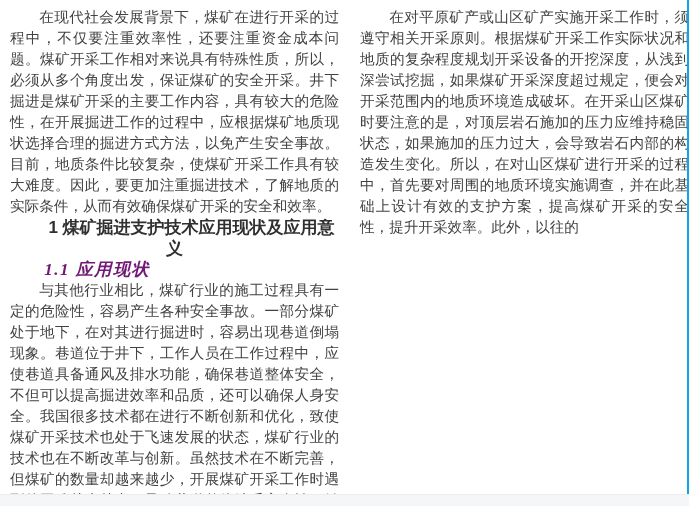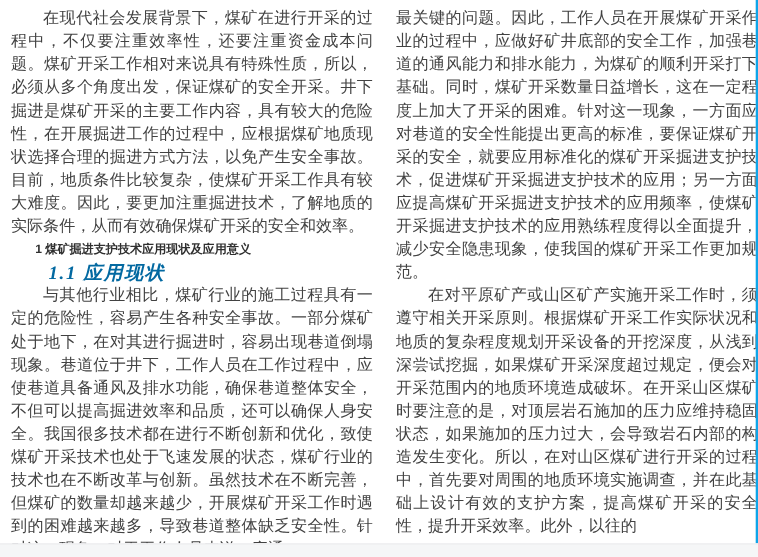--- a/index.html
+++ b/index.html
@@ -39,30 +39,30 @@
     text-align: justify;
   }
   .col p.indent {
     text-indent: 2em;
   }
   .section-heading {
     margin: 0;
     font-weight: bold;
     color: #303030;
     text-indent: 2em;
-    text-align: left;
-    font-size: 11px;
+    text-align: center;
+    font-size: 17px;
   }
   .subsection-heading {
     margin: 0;
     text-indent: 2em;
     text-align: left;
     font-style: italic;
     letter-spacing: 1.5px;
-    color: #0369a1;
+    color: #701a75;
     font-family: "Liberation Serif", serif;
   }
   .bottom-band {
     position: absolute;
     left: 0;
     bottom: 0;
     width: 689px;
     height: 11px;
     background: #f5f6f7;
     border-top: 1px solid #ebecee;
@@ -73,18 +73,17 @@
 
 <div class="page">
   <div class="columns">
     <div class="col">
         <p class="indent">在现代社会发展背景下，煤矿在进行开采的过程中，不仅要注重效率性，还要注重资金成本问题。煤矿开采工作相对来说具有特殊性质，所以，必须从多个角度出发，保证煤矿的安全开采。井下掘进是煤矿开采的主要工作内容，具有较大的危险性，在开展掘进工作的过程中，应根据煤矿地质现状选择合理的掘进方式方法，以免产生安全事故。目前，地质条件比较复杂，使煤矿开采工作具有较大难度。因此，要更加注重掘进技术，了解地质的实际条件，从而有效确保煤矿开采的安全和效率。</p>
         <h2 class="section-heading">1 煤矿掘进支护技术应用现状及应用意义</h2>
         <h3 class="subsection-heading">1.1 应用现状</h3>
         <p class="indent">与其他行业相比，煤矿行业的施工过程具有一定的危险性，容易产生各种安全事故。一部分煤矿处于地下，在对其进行掘进时，容易出现巷道倒塌现象。巷道位于井下，工作人员在工作过程中，应使巷道具备通风及排水功能，确保巷道整体安全，不但可以提高掘进效率和品质，还可以确保人身安全。我国很多技术都在进行不断创新和优化，致使煤矿开采技术也处于飞速发展的状态，煤矿行业的技术也在不断改革与创新。虽然技术在不断完善，但煤矿的数量却越来越少，开展煤矿开采工作时遇到的困难越来越多，导致巷道整体缺乏安全性。针对这一现象，对于工作人员来说，应通</p>
       </div>
     <div class="col">
-        <p class="">最关键的问题。因此，工作人员在开展煤矿开采作业的过程中，应做好矿井底部的安全工作，加强巷道的通风能力和排水能力，为煤矿的顺利开采打下基础。同时，煤矿开采数量日益增长，这在一定程度上加大了开采的困难。针对这一现象，一方面应对巷道的安全性能提出更高的标准，要保证煤矿开采的安全，就要应用标准化的煤矿开采掘进支护技术，促进煤矿开采掘进支护技术的应用；另一方面应提高煤矿开采掘进支护技术的应用频率，使煤矿开采掘进支护技术的应用熟练程度得以全面提升，减少安全隐患现象，使我国的煤矿开采工作更加规范。</p>
         <p class="indent">在对平原矿产或山区矿产实施开采工作时，须遵守相关开采原则。根据煤矿开采工作实际状况和地质的复杂程度规划开采设备的开挖深度，从浅到深尝试挖掘，如果煤矿开采深度超过规定，便会对开采范围内的地质环境造成破坏。在开采山区煤矿时要注意的是，对顶层岩石施加的压力应维持稳固状态，如果施加的压力过大，会导致岩石内部的构造发生变化。所以，在对山区煤矿进行开采的过程中，首先要对周围的地质环境实施调查，并在此基础上设计有效的支护方案，提高煤矿开采的安全性，提升开采效率。此外，以往的</p>
       </div>
   </div>
 </div>
 <div class="bottom-band"></div>
 
 </body></html>

